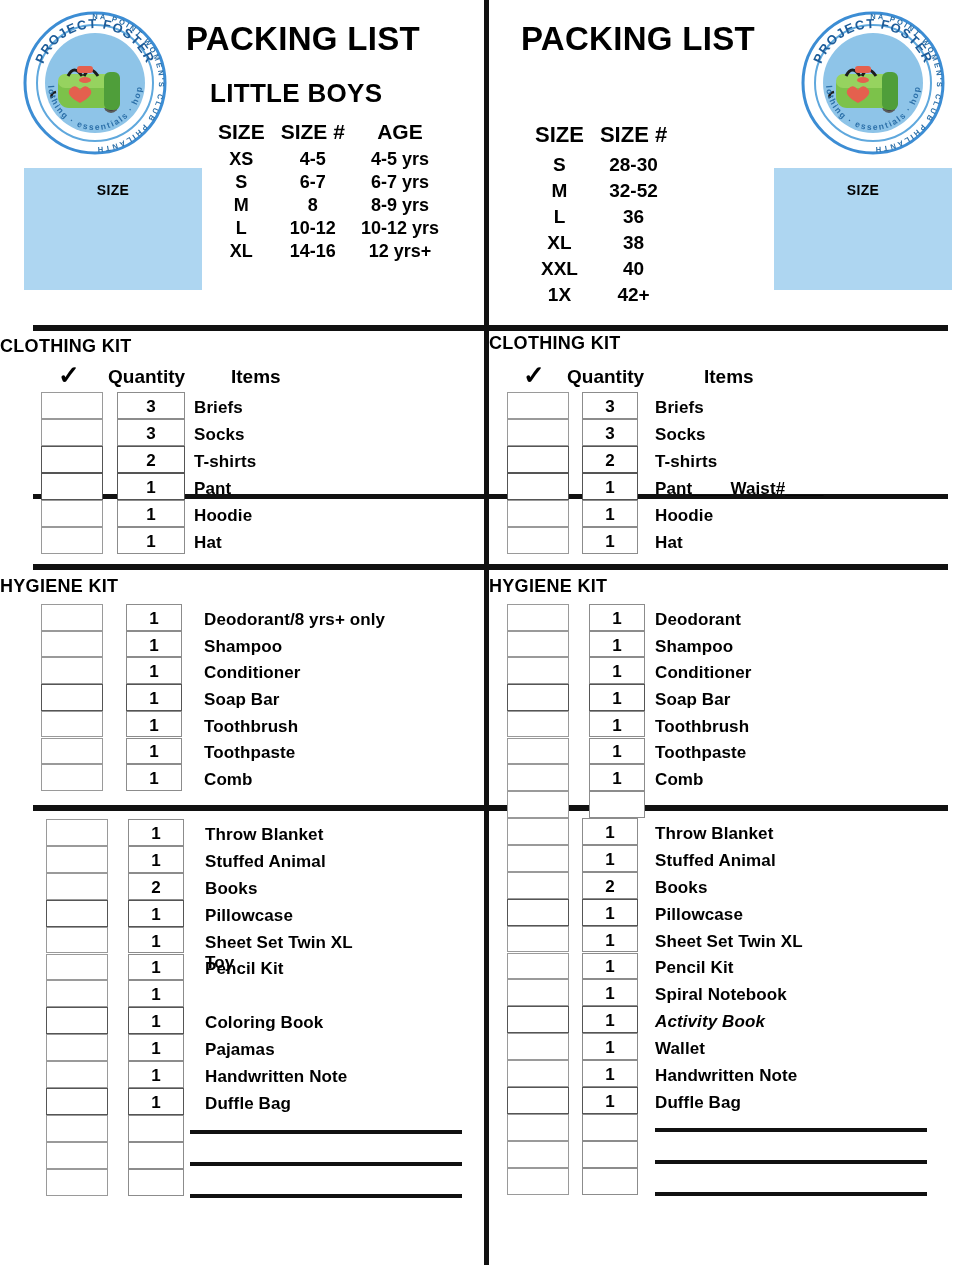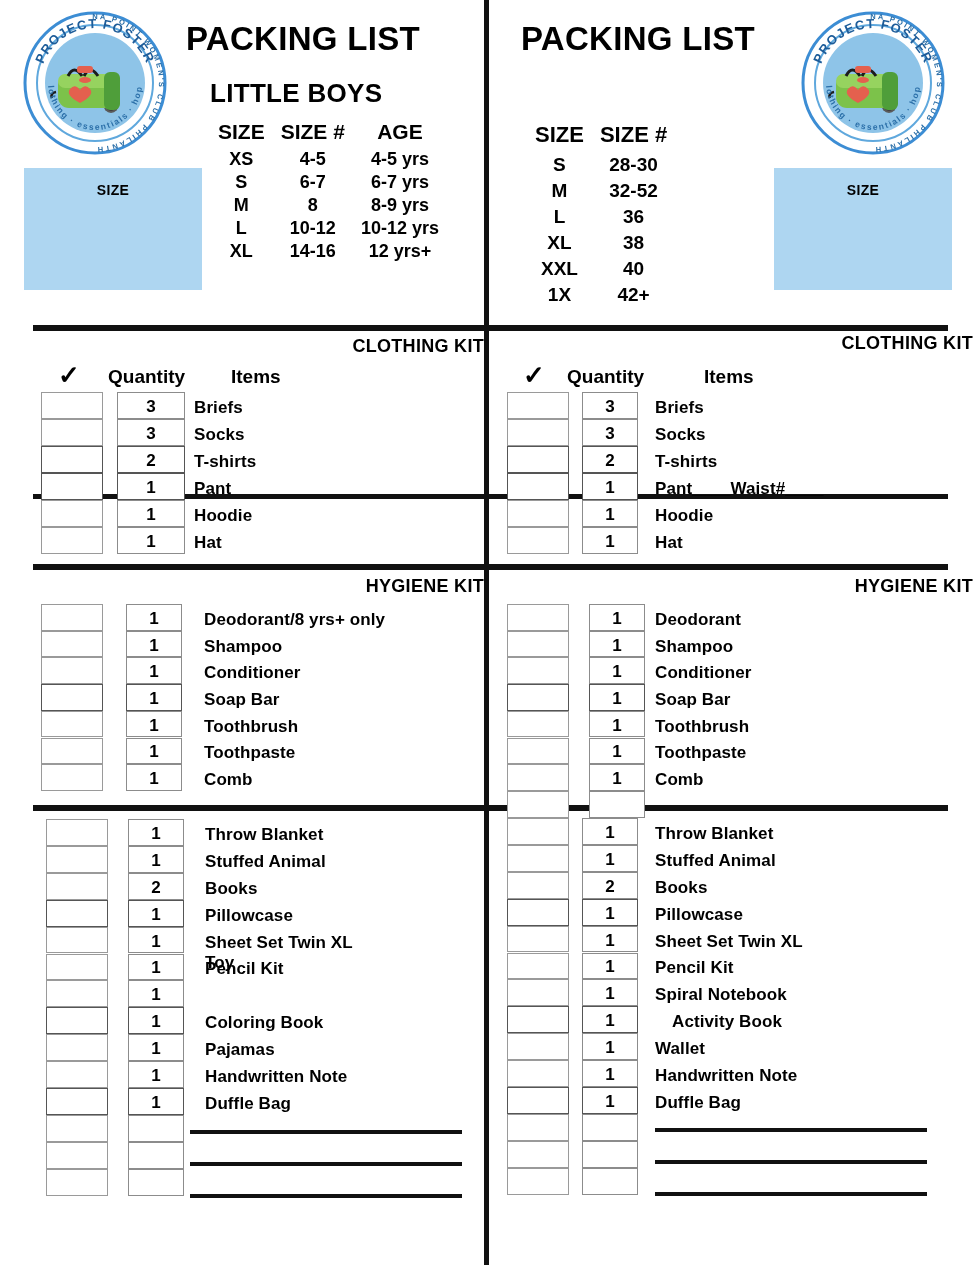--- a/index.html
+++ b/index.html
@@ -58,21 +58,21 @@
   .sizechart td{
     font-size:18px;font-weight:700;padding:1px 8px;
     text-align:center;white-space:nowrap;
   }
   .sizechart.teen th{font-size:22px;}
   .sizechart.teen td{font-size:19px;padding:2px 10px;}
 
   
   .sect-title{
     position:absolute;font-size:18px;font-weight:700;
-    letter-spacing:.3px;white-space:nowrap;text-align:right;
+    letter-spacing:.3px;white-space:nowrap;text-align:left;
   }
   .colhead{
     position:absolute;font-size:19px;font-weight:700;white-space:nowrap;
   }
   .check-glyph{
     position:absolute;font-size:26px;font-weight:700;line-height:1;
   }
 
   
   .bx{
@@ -479,21 +479,21 @@
         <div class="bx q" style="left: 93px; top: 952.5px; width: 56px; height: 26.9px;"></div>
         <div class="qv" style="left: 93px; width: 56px; top: 958.45px;">1</div>
         <div class="itm" style="left: 166px; top: 958.45px;">Pencil Kit</div>
         <div class="bx" style="left: 18px; top: 979.4px; width: 62px; height: 26.9px;"></div>
         <div class="bx q" style="left: 93px; top: 979.4px; width: 56px; height: 26.9px;"></div>
         <div class="qv" style="left: 93px; width: 56px; top: 985.35px;">1</div>
         <div class="itm" style="left: 166px; top: 985.35px;">Spiral Notebook</div>
         <div class="bx strong" style="left: 18px; top: 1006.3px; width: 62px; height: 26.9px;"></div>
         <div class="bx q strong" style="left: 93px; top: 1006.3px; width: 56px; height: 26.9px;"></div>
         <div class="qv" style="left: 93px; width: 56px; top: 1012.25px;">1</div>
-        <div class="itm" style="left: 183px; top: 1012.25px;">Activity Book</div>
+        <div class="itm" style="left: 166px; top: 1012.25px; font-style: italic;">Activity Book</div>
         <div class="bx" style="left: 18px; top: 1033.2px; width: 62px; height: 26.9px;"></div>
         <div class="bx q" style="left: 93px; top: 1033.2px; width: 56px; height: 26.9px;"></div>
         <div class="qv" style="left: 93px; width: 56px; top: 1039.15px;">1</div>
         <div class="itm" style="left: 166px; top: 1039.15px;">Wallet</div>
         <div class="bx" style="left: 18px; top: 1060.1px; width: 62px; height: 26.9px;"></div>
         <div class="bx q" style="left: 93px; top: 1060.1px; width: 56px; height: 26.9px;"></div>
         <div class="qv" style="left: 93px; width: 56px; top: 1066.05px;">1</div>
         <div class="itm" style="left: 166px; top: 1066.05px;">Handwritten Note</div>
         <div class="bx strong" style="left: 18px; top: 1087px; width: 62px; height: 26.9px;"></div>
         <div class="bx q strong" style="left: 93px; top: 1087px; width: 56px; height: 26.9px;"></div>

